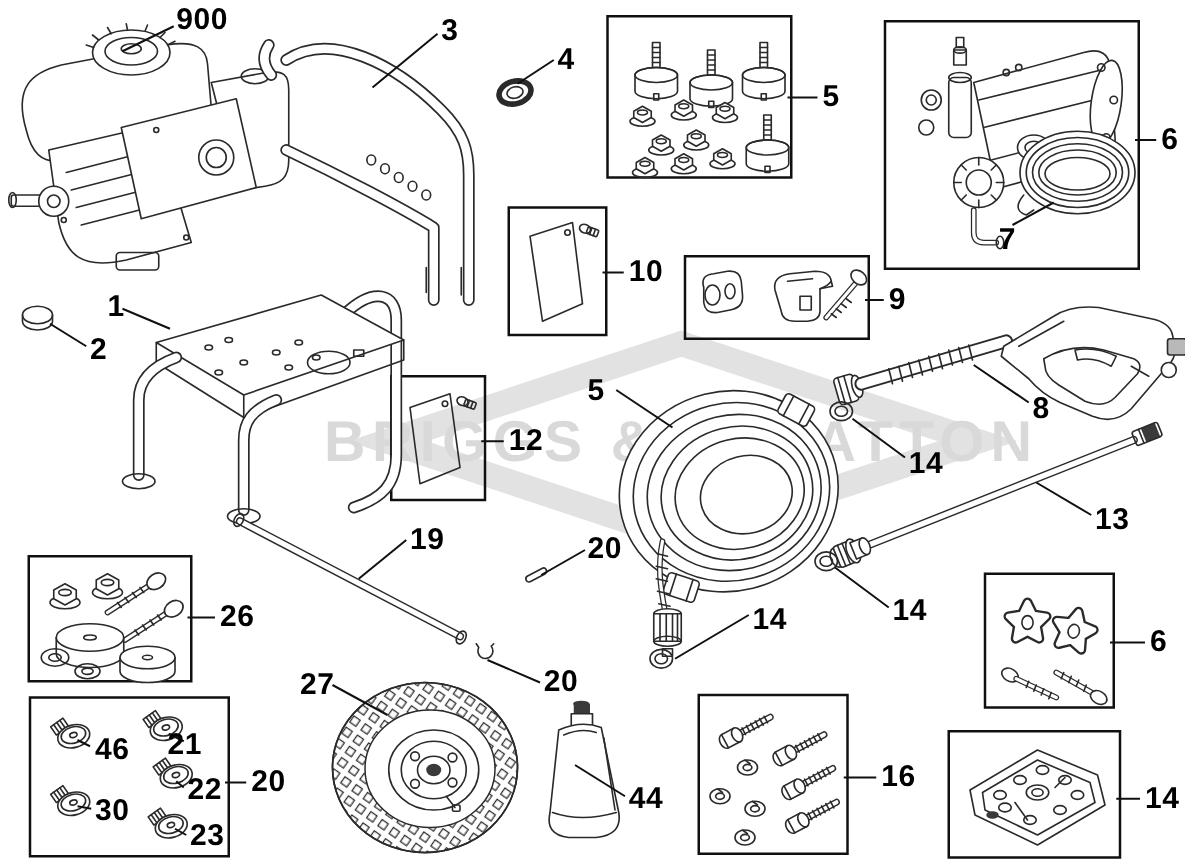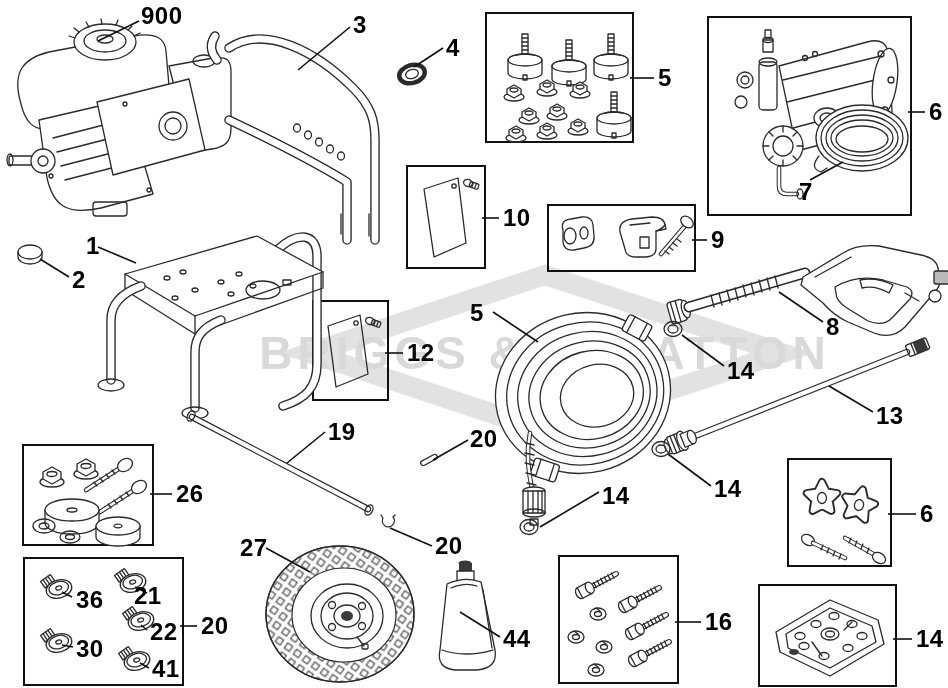--- a/index.html
+++ b/index.html
@@ -725,20 +725,20 @@
   <div class="co" style="left:602px;top:484px">14</div>
   <div class="co" style="left:916px;top:627px">14</div>
   <div class="co" style="left:920px;top:502px">6</div>
   <div class="co" style="left:705px;top:610px">16</div>
   <div class="co" style="left:470px;top:427px">20</div>
   <div class="co" style="left:328px;top:420px">19</div>
   <div class="co" style="left:435px;top:534px">20</div>
   <div class="co" style="left:201px;top:614px">20</div>
   <div class="co" style="left:134px;top:584px">21</div>
   <div class="co" style="left:150px;top:620px">22</div>
-  <div class="co" style="left:152px;top:657px">41</div>
-  <div class="co" style="left:76px;top:588px">36</div>
+  <div class="co" style="left:152px;top:657px">23</div>
+  <div class="co" style="left:76px;top:588px">46</div>
   <div class="co" style="left:76px;top:637px">30</div>
   <div class="co" style="left:176px;top:482px">26</div>
   <div class="co" style="left:240px;top:536px">27</div>
   <div class="co" style="left:503px;top:627px">44</div>
 
 </div>
 
 </body></html>

